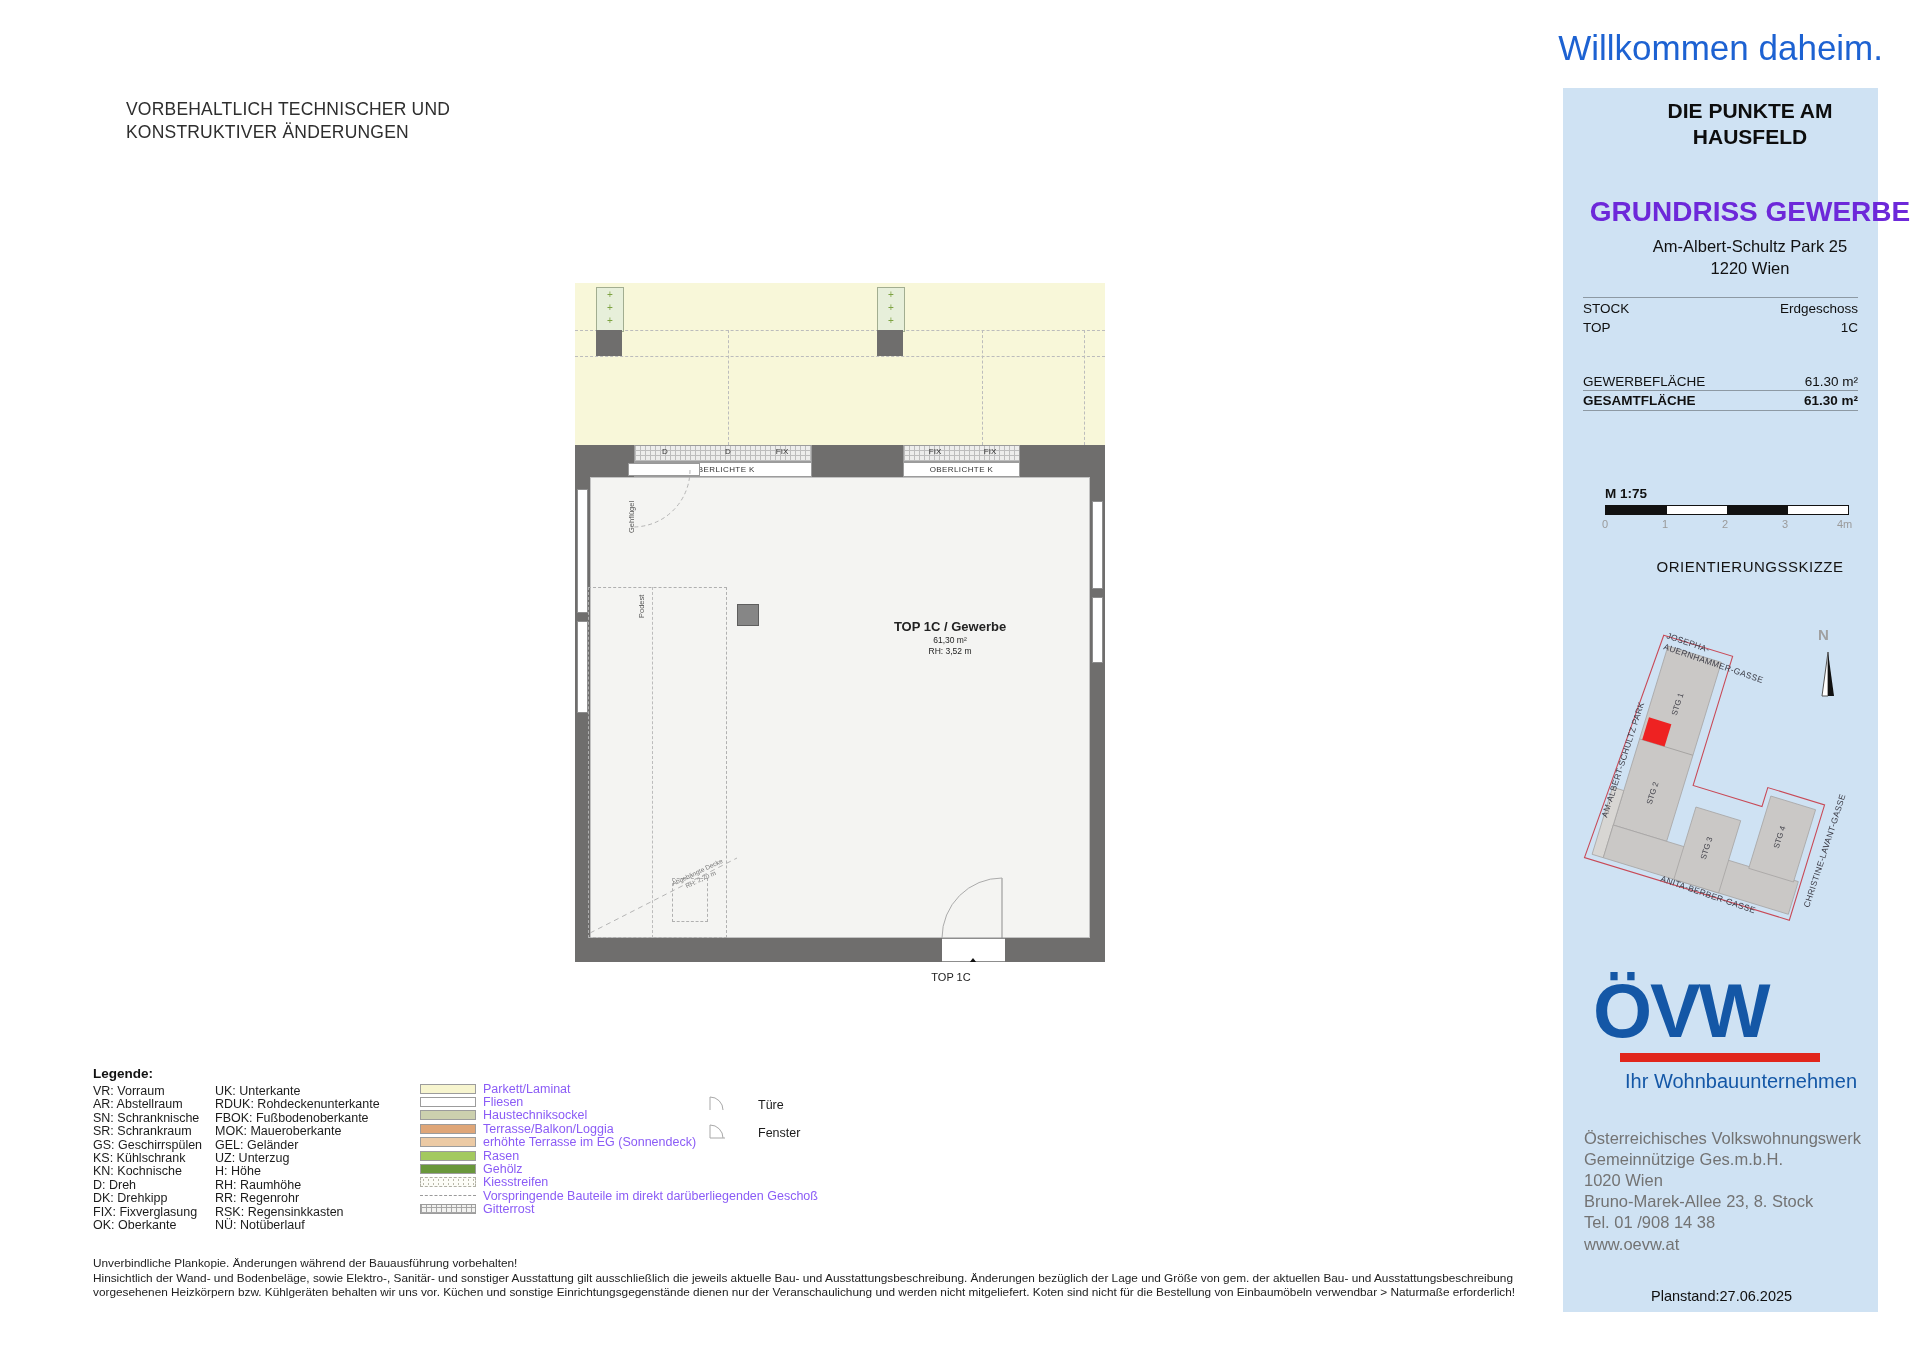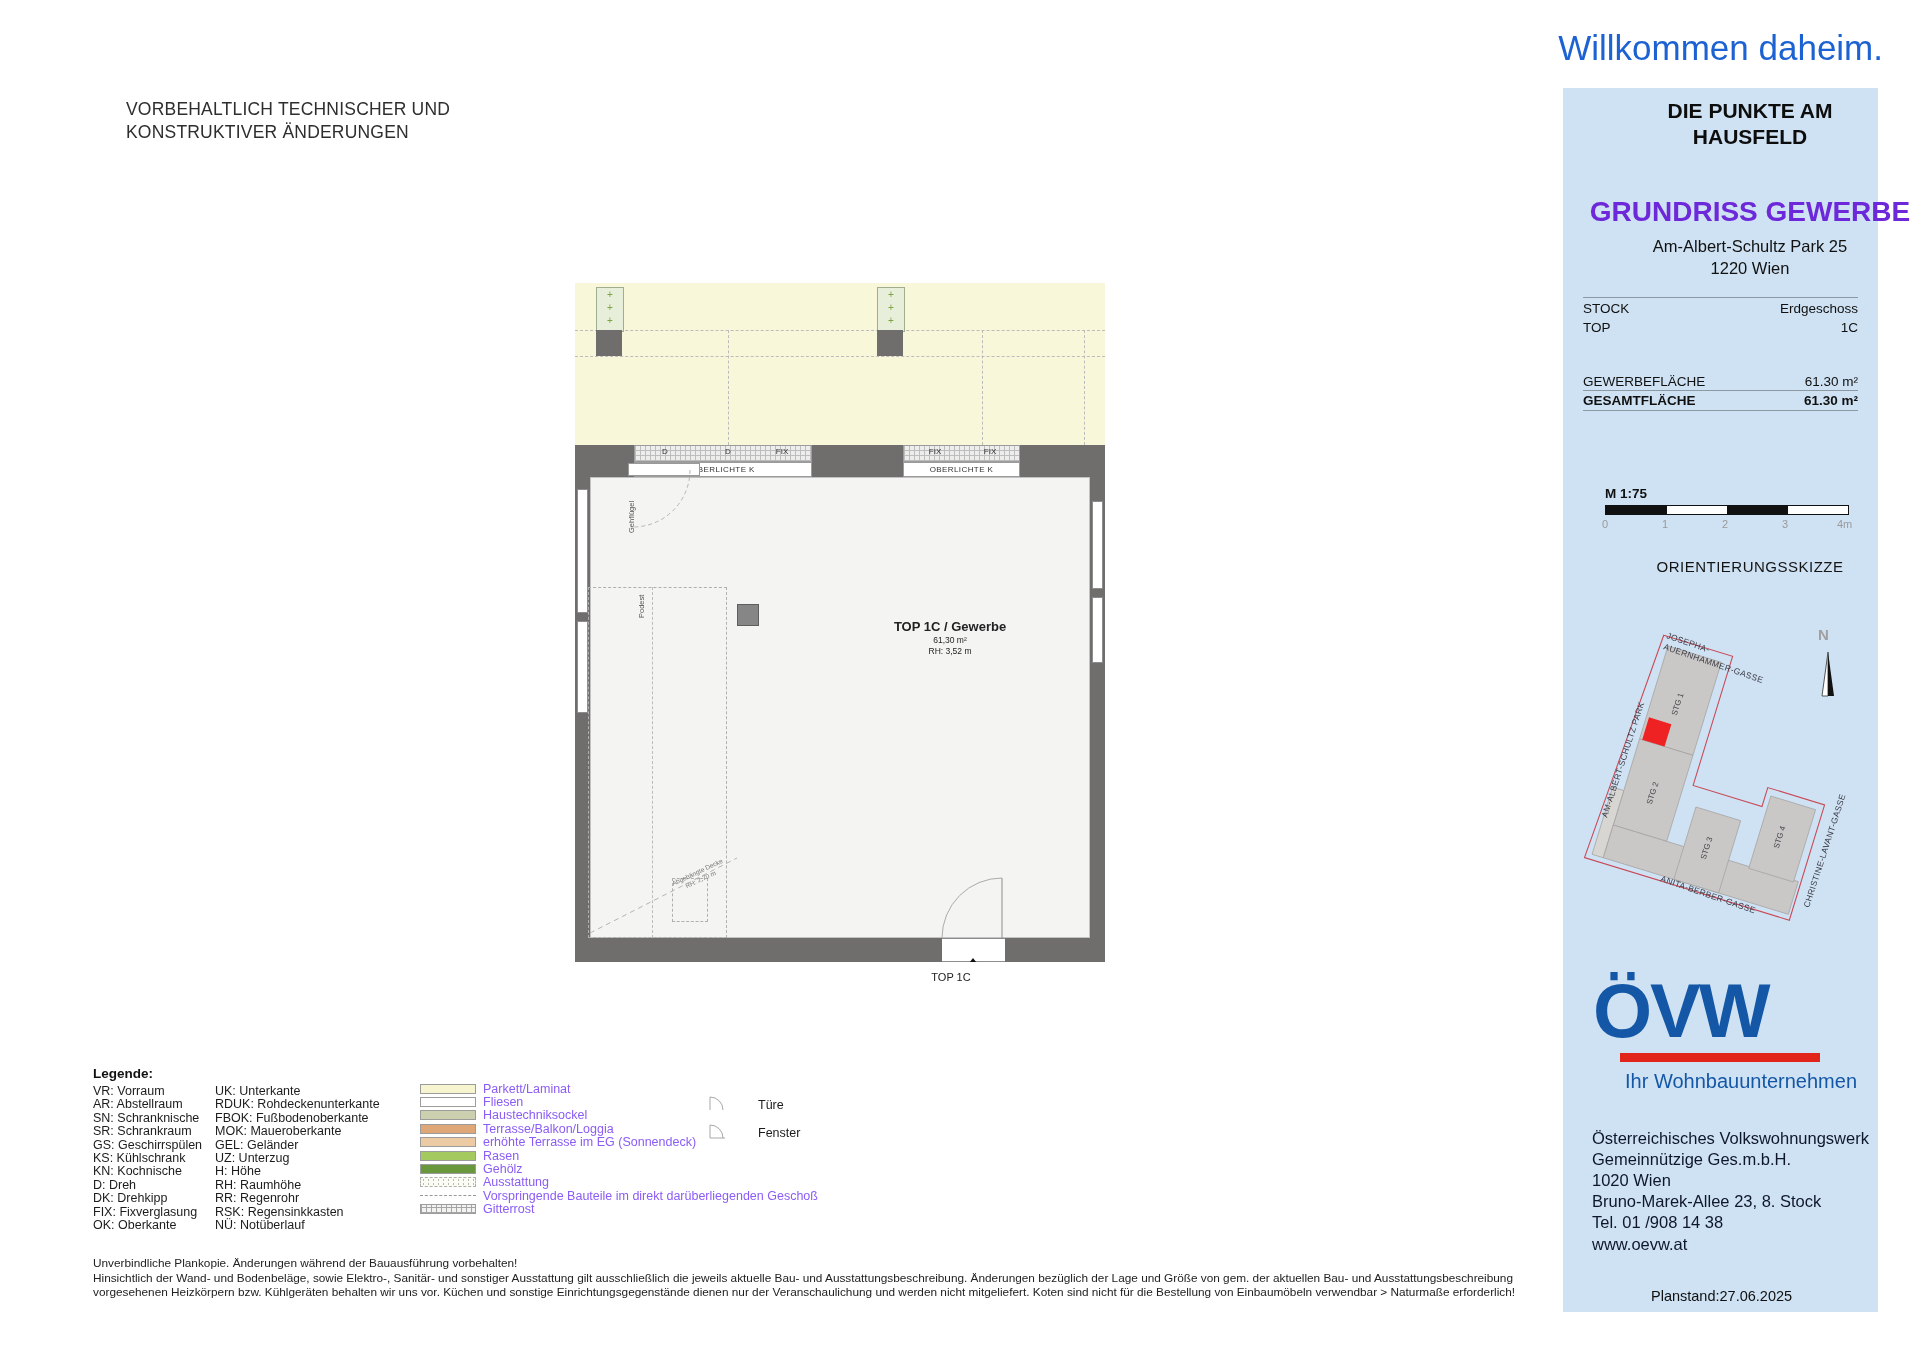--- a/index.html
+++ b/index.html
@@ -77,21 +77,21 @@
   .skizze-title{top:470px;font-size:15px;letter-spacing:.5px;color:#141414;}
   .sketch-svg{left:0;top:490px;width:315px;height:400px;}
   .bld{fill:#cac8c6;stroke:#a5a3a1;stroke-width:.8;}
   .bld2{fill:#d8d6d3;stroke:#a5a3a1;stroke-width:.8;}
   .street{font-size:8.5px;fill:#3c3c46;letter-spacing:.3px;font-family:"Liberation Sans",sans-serif;}
   .stg{font-size:8px;fill:#45454d;text-anchor:middle;font-family:"Liberation Sans",sans-serif;}
   .north-n{font-size:15px;font-weight:bold;fill:#a0a0a0;font-family:"Liberation Sans",sans-serif;}
   .logo-text{left:30px;top:885px;font-size:76px;font-weight:bold;color:#1457a6;letter-spacing:-2px;line-height:1;}
   .logo-bar{left:57px;top:965px;width:200px;height:9px;background:#e1251b;}
   .logo-tag{left:62px;top:982px;font-size:20px;color:#1457a6;}
-  .company{left:29px;top:1040px;font-size:16.5px;line-height:1.28;color:#0f172a;}
+  .company{left:21px;top:1040px;font-size:16.5px;line-height:1.28;color:#737373;}
   .planstand{left:88px;top:1200px;display:flex;font-size:14.5px;color:#101010;}
 
   .door-svg path{stroke:#a8a8a8;fill:none;stroke-width:1;}
   .plan-svg path,.plan-svg line{fill:none;}
 </style>
 </head>
 <body>
 
 <div class="canvas">
 
@@ -223,21 +223,21 @@
     <div class="mat-row">
         <span class="swatch sw5"></span>
         <span class="mat-label">Rasen</span>
       </div>
     <div class="mat-row">
         <span class="swatch sw6"></span>
         <span class="mat-label">Gehölz</span>
       </div>
     <div class="mat-row">
         <span class="swatch sw7"></span>
-        <span class="mat-label">Ausstattung</span>
+        <span class="mat-label">Kiesstreifen</span>
       </div>
     <div class="mat-row">
         <span class="swatch sw8"></span>
         <span class="mat-label">Vorspringende Bauteile im direkt darüberliegenden Geschoß</span>
       </div>
     <div class="mat-row">
         <span class="swatch sw9"></span>
         <span class="mat-label">Gitterrost</span>
       </div>
   </div>

